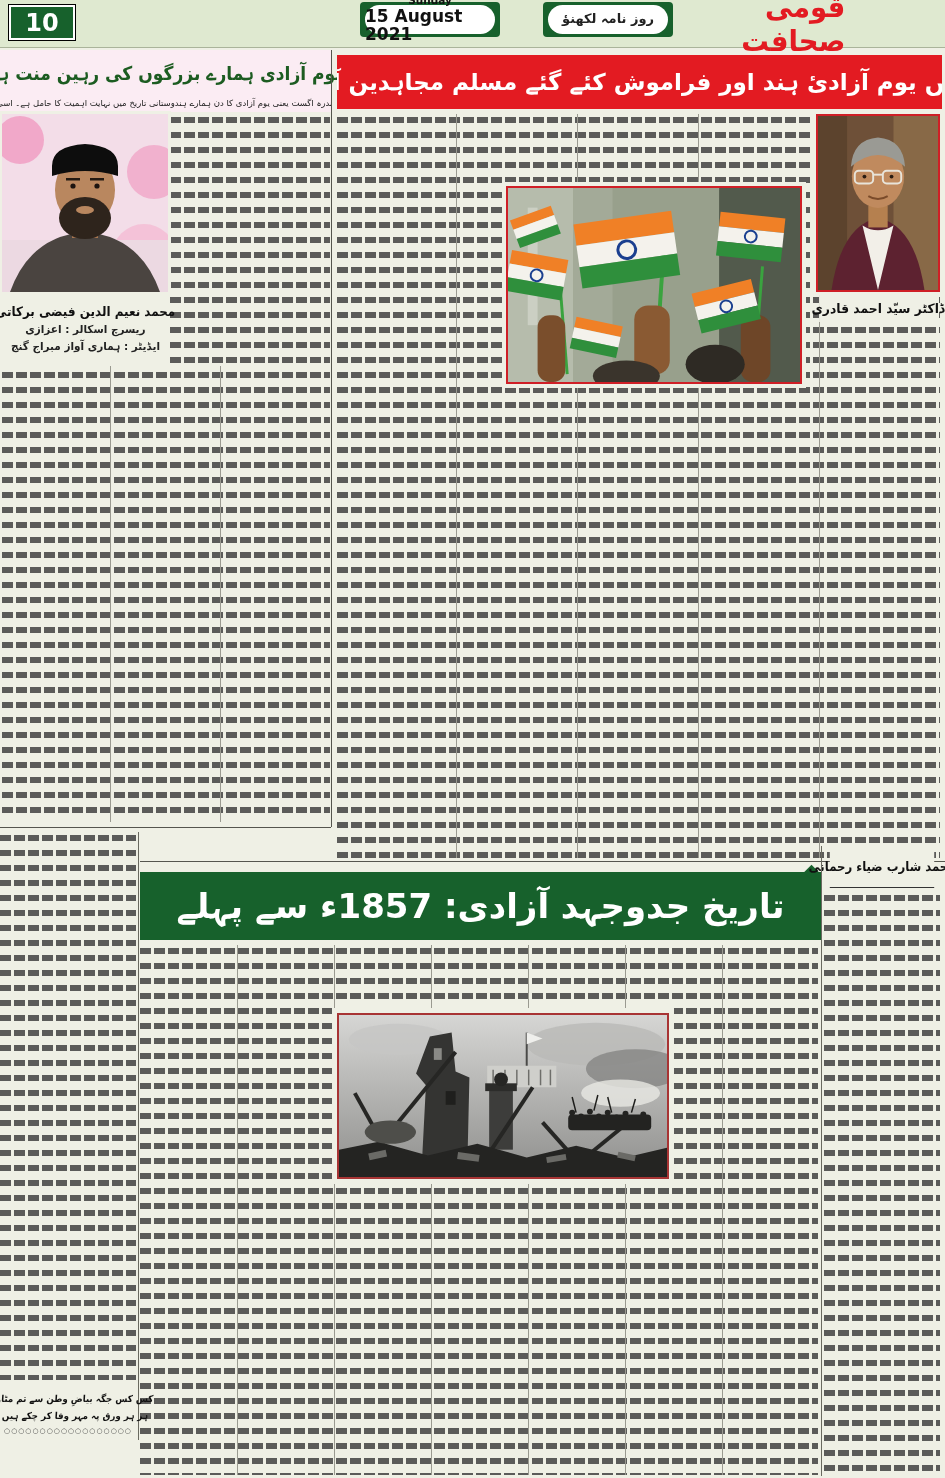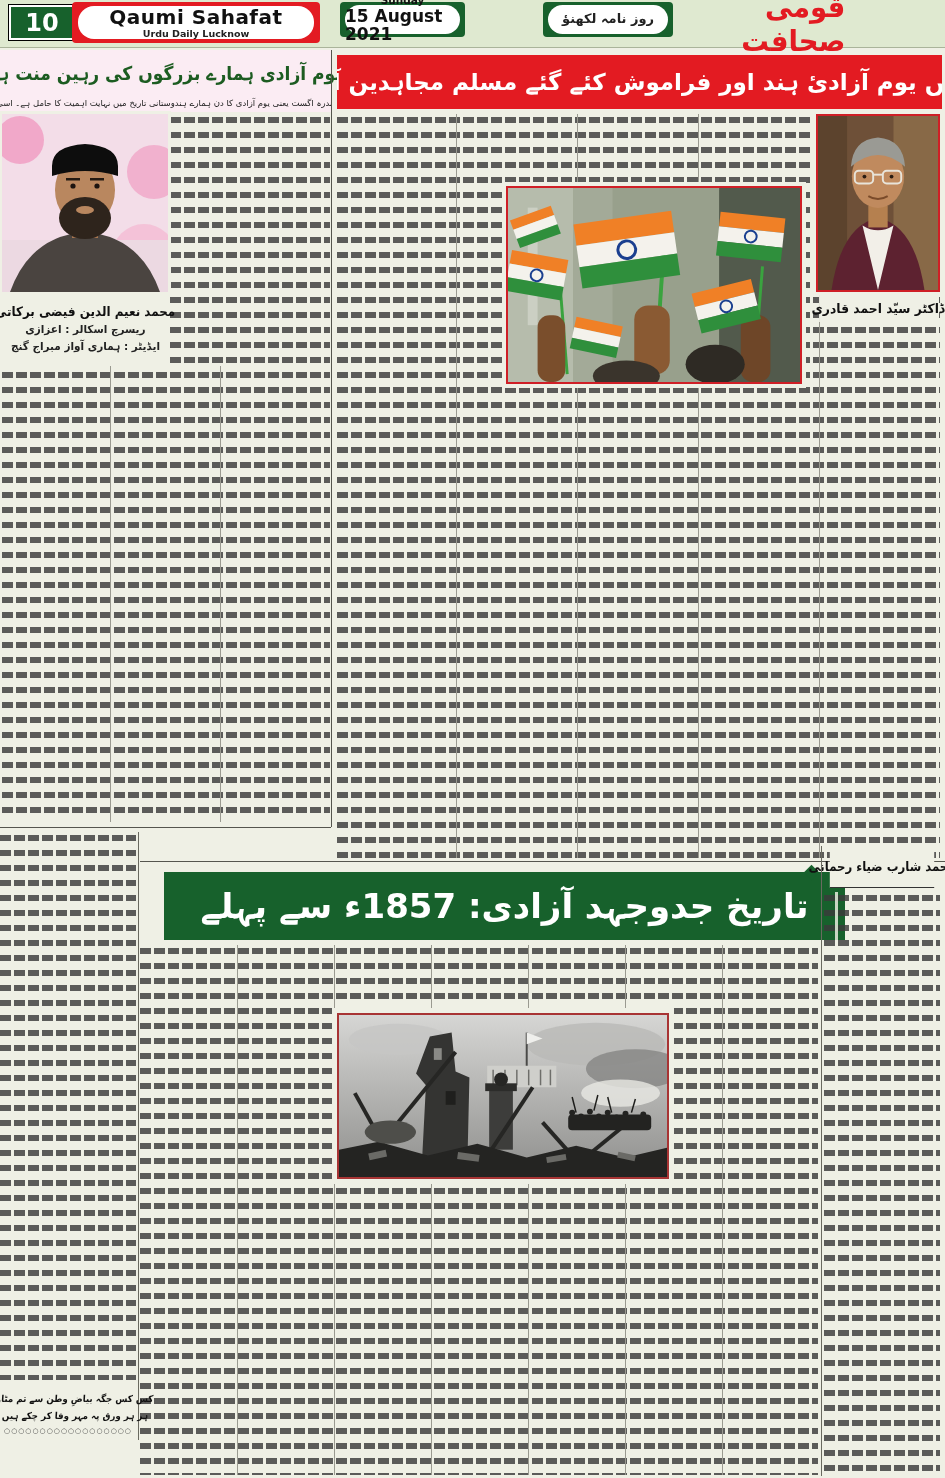--- a/index.html
+++ b/index.html
@@ -48,49 +48,43 @@
   .name1 .n{font-size:13px;font-weight:bold;color:#111;white-space:nowrap;transform:scaleX(.92);}
   .name1 .r{font-size:11px;font-weight:bold;color:#222;margin-top:4px;white-space:nowrap;transform:scaleX(.95);}
 
   
   .band-red{position:absolute;left:337px;top:55px;width:605px;height:54px;background:var(--red);display:flex;align-items:center;justify-content:center;color:#fff;font-weight:bold;font-size:23px;direction:rtl;white-space:nowrap;overflow:hidden;}
   .photo2{position:absolute;left:816px;top:114px;width:124px;height:178px;border:2px solid #cf1f26;outline:3px solid var(--paper);}
   .name2{position:absolute;left:816px;top:294px;width:124px;height:28px;background:var(--paper);display:flex;align-items:center;justify-content:center;font-size:13px;font-weight:bold;color:#111;direction:rtl;white-space:nowrap;transform:scaleX(.95);}
   .flags{position:absolute;left:506px;top:186px;width:296px;height:198px;border:2px solid #cf1f26;outline:4px solid var(--paper);}
 
   
-  .band-green{position:absolute;left:140px;top:872px;width:681px;height:68px;background:var(--green);display:flex;align-items:center;justify-content:center;color:#fff;font-weight:bold;font-size:34px;direction:rtl;white-space:nowrap;overflow:hidden;margin-left:24px;}
+  .band-green{position:absolute;left:140px;top:872px;width:681px;height:68px;background:var(--green);display:flex;align-items:center;justify-content:center;color:#fff;font-weight:bold;font-size:34px;direction:rtl;white-space:nowrap;overflow:hidden;}
   .diamond{position:absolute;left:806px;top:867px;width:11px;height:11px;background:var(--green);transform:rotate(45deg);}
   .name3{position:absolute;left:824px;top:846px;width:116px;height:42px;background:var(--paper);border-bottom:1px solid #333;display:flex;align-items:center;justify-content:center;font-size:13px;font-weight:bold;color:#111;direction:rtl;white-space:nowrap;transform:scaleX(.9);}
   .illus{position:absolute;left:337px;top:1013px;width:332px;height:166px;border:2px solid #a83434;outline:5px solid var(--paper);}
   .couplet{position:absolute;left:0;top:1385px;width:136px;height:55px;background:var(--paper);display:flex;flex-direction:column;align-items:center;justify-content:center;direction:rtl;}
   .couplet .c{font-size:9.5px;font-weight:bold;color:#111;white-space:nowrap;transform:scaleX(.92) skewX(-4deg);line-height:1.8;}
   .couplet .dots{font-size:7px;color:#333;letter-spacing:1px;margin-top:3px;}
 
   svg{display:block;}
 </style>
 </head>
 <body>
 
 <div id="paper">
 
   <div class="header-strip"></div>
 
   <div class="pagenum">
     <span>10</span>
   </div>
 
-  <div class="logo-box">
-    <div class="logo-inner">
-      <div class="logo-title">Qaumi Sahafat</div>
-      <div class="logo-sub">Urdu Daily Lucknow</div>
-    </div>
-  </div>
-
-  <div class="pill-box" style="left:340px;width:125px;">
+
+  <div class="pill-box" style="left:360px;width:140px;">
     <div class="pill-inner">
       <div class="date-d">Sunday</div>
       <div class="date-f">15 August 2021</div>
     </div>
   </div>
 
   <div class="pill-box" style="left:543px;width:130px;">
     <div class="pill-inner">
       <div class="edition-t">روز نامہ لکھنؤ</div>
     </div>

